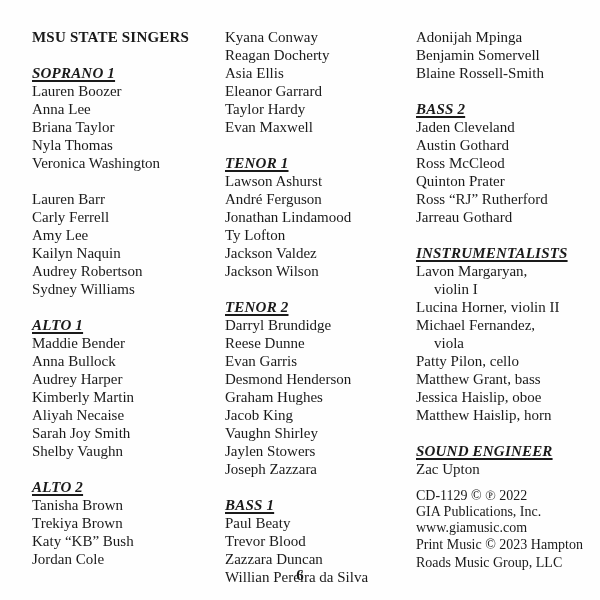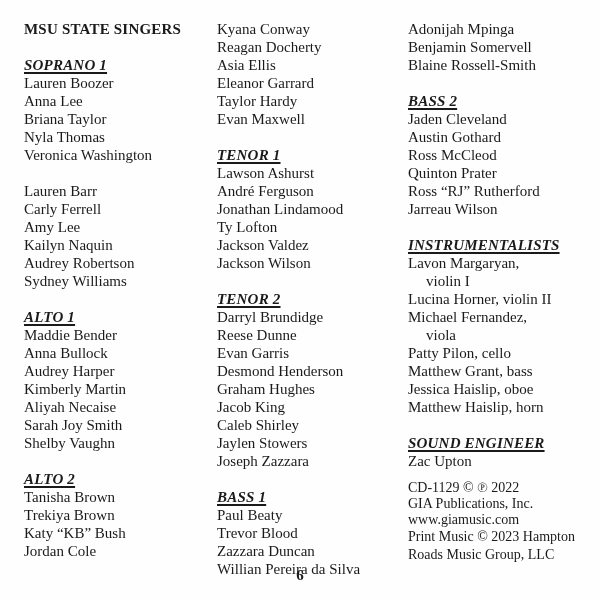--- a/index.html
+++ b/index.html
@@ -19,21 +19,21 @@
     overflow: hidden;
   }
   .column {
     position: absolute;
     top: 20px;
   }
   #column-1 { left: 24px;  width: 192px; }
   #column-2 { left: 217px; width: 190px; }
   #column-3 { left: 408px; width: 186px; }
 
-  .block { margin: 0; }
+  .block { margin: 8px; }
   .block + .block { margin-top: 18px; }
 
   .doc-title {
     font-weight: bold;
     letter-spacing: 0.2px;
   }
   .section-heading {
     font-weight: bold;
     text-decoration: underline;
     text-decoration-thickness: 1.5px;
@@ -121,21 +121,21 @@
         <div class="name-line">Jackson Wilson</div>
       </div>
       <div class="block section">
         <div class="section-heading">TENOR 2</div>
         <div class="name-line">Darryl Brundidge</div>
         <div class="name-line">Reese Dunne</div>
         <div class="name-line">Evan Garris</div>
         <div class="name-line">Desmond Henderson</div>
         <div class="name-line">Graham Hughes</div>
         <div class="name-line">Jacob King</div>
-        <div class="name-line">Caleb Shirley</div>
+        <div class="name-line">Vaughn Shirley</div>
         <div class="name-line">Jaylen Stowers</div>
         <div class="name-line">Joseph Zazzara</div>
       </div>
       <div class="block section">
         <div class="section-heading">BASS 1</div>
         <div class="name-line">Paul Beaty</div>
         <div class="name-line">Trevor Blood</div>
         <div class="name-line">Zazzara Duncan</div>
         <div class="name-line">Willian Pereira da Silva</div>
       </div>
@@ -146,21 +146,21 @@
         <div class="name-line">Benjamin Somervell</div>
         <div class="name-line">Blaine Rossell-Smith</div>
       </div>
       <div class="block section">
         <div class="section-heading">BASS 2</div>
         <div class="name-line">Jaden Cleveland</div>
         <div class="name-line">Austin Gothard</div>
         <div class="name-line">Ross McCleod</div>
         <div class="name-line">Quinton Prater</div>
         <div class="name-line">Ross “RJ” Rutherford</div>
-        <div class="name-line">Jarreau Wilson</div>
+        <div class="name-line">Jarreau Gothard</div>
       </div>
       <div class="block section">
         <div class="section-heading">INSTRUMENTALISTS</div>
         <div class="name-line">Lavon Margaryan,</div>
         <div class="name-line indent">violin I</div>
         <div class="name-line">Lucina Horner, violin II</div>
         <div class="name-line">Michael Fernandez,</div>
         <div class="name-line indent">viola</div>
         <div class="name-line">Patty Pilon, cello</div>
         <div class="name-line">Matthew Grant, bass</div>

